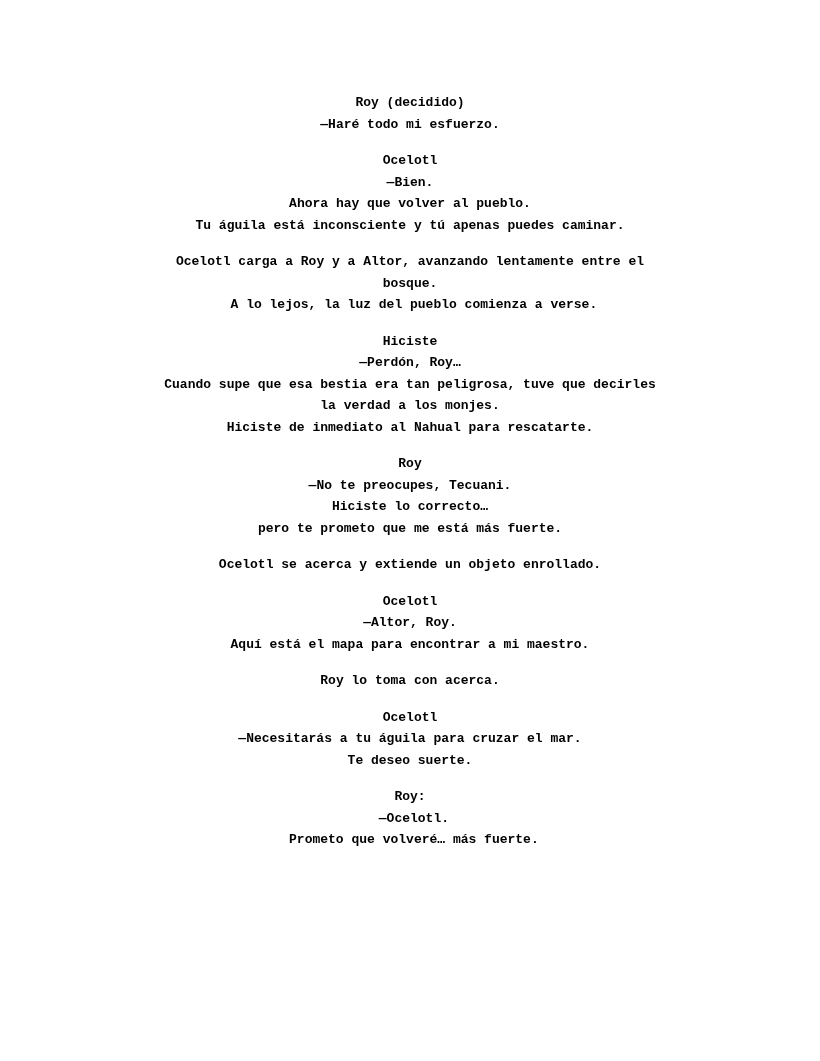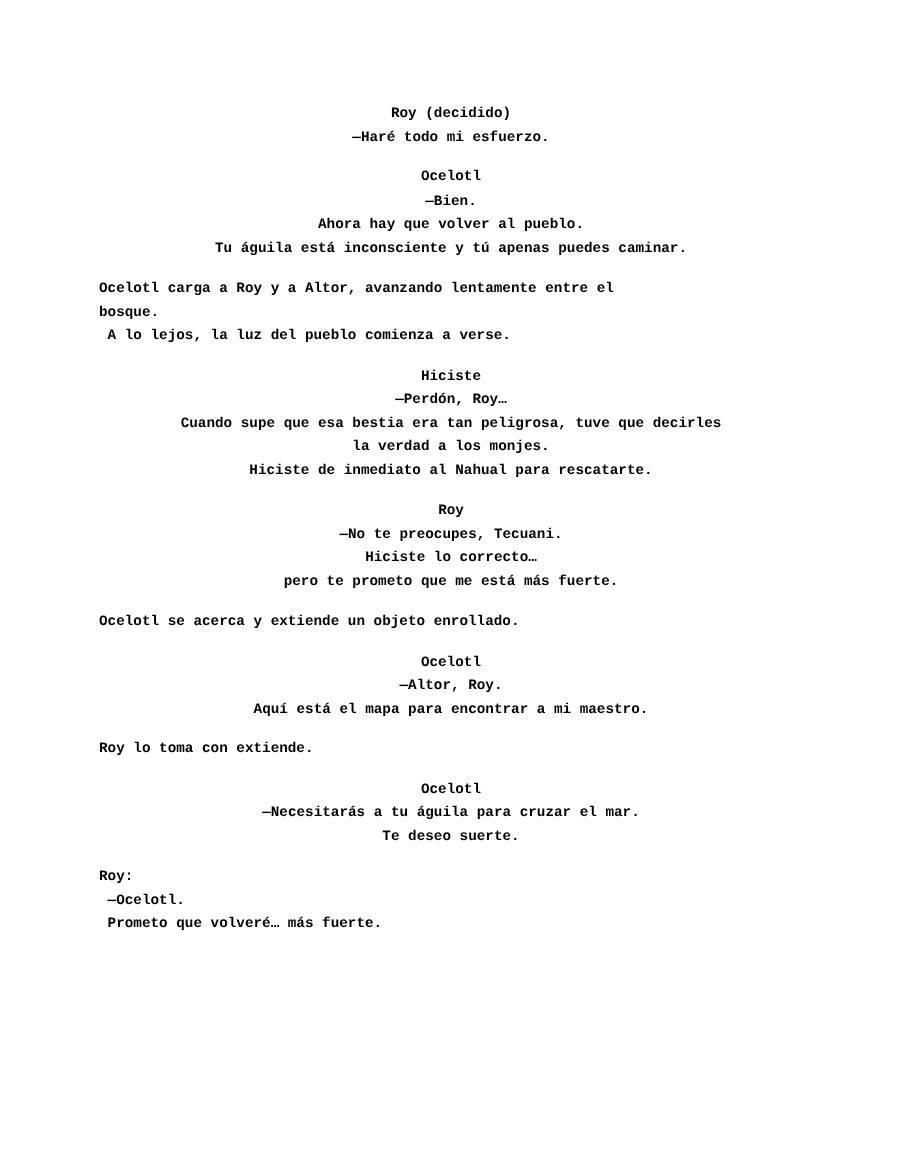--- a/index.html
+++ b/index.html
@@ -25,21 +25,21 @@
     line-height: 21.5px;
     font-weight: 700;
   }
   .block {
     margin: 0 0 15px 0;
   }
   .block:last-child {
     margin-bottom: 0;
   }
   .block.center { text-align: center; }
-  .block.left   { text-align: left; }
+  .block.left   { text-align: center; }
   .line {
     white-space: pre;
   }
 </style>
 </head>
 <body>
 
 <div class="page">
   <div class="script-body">
       <div class="block center">
@@ -72,21 +72,21 @@
       </div>
       <div class="block left">
         <div class="line">Ocelotl se acerca y extiende un objeto enrollado.</div>
       </div>
       <div class="block center">
         <div class="line">Ocelotl</div>
         <div class="line">—Altor, Roy.</div>
         <div class="line">Aquí está el mapa para encontrar a mi maestro.</div>
       </div>
       <div class="block left">
-        <div class="line">Roy lo toma con extiende.</div>
+        <div class="line">Roy lo toma con acerca.</div>
       </div>
       <div class="block center">
         <div class="line">Ocelotl</div>
         <div class="line">—Necesitarás a tu águila para cruzar el mar.</div>
         <div class="line">Te deseo suerte.</div>
       </div>
       <div class="block left">
         <div class="line">Roy:</div>
         <div class="line"> —Ocelotl.</div>
         <div class="line"> Prometo que volveré… más fuerte.</div>

